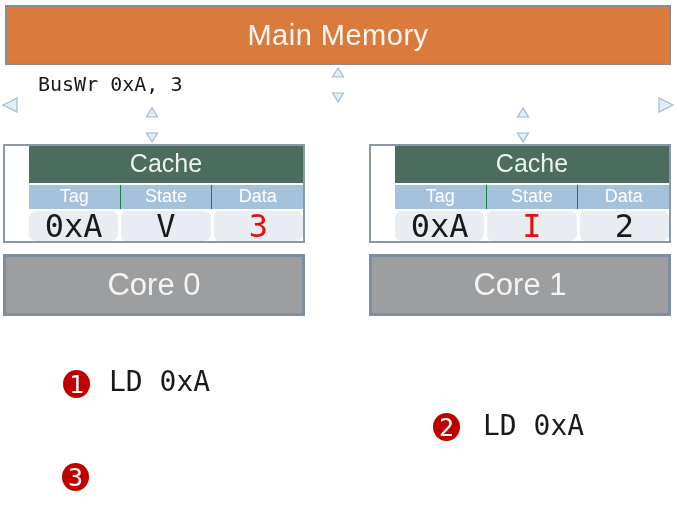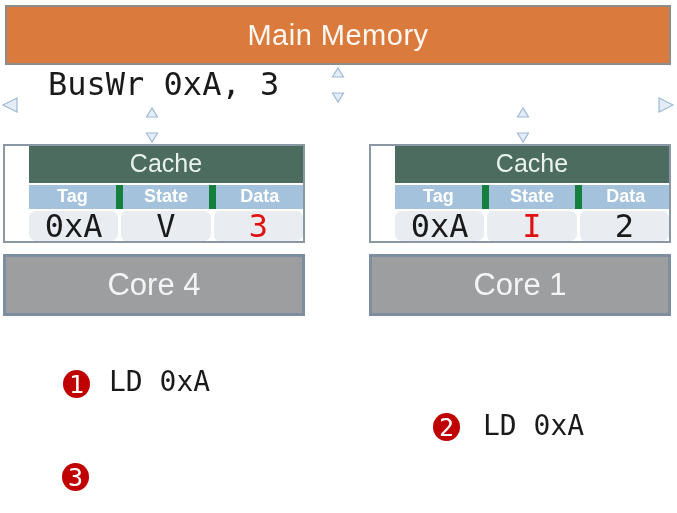--- a/index.html
+++ b/index.html
@@ -19,44 +19,44 @@
   
   .memory{
     position:absolute;left:5px;top:5px;width:666px;height:60px;
     background:var(--orange);border:2px solid var(--memory-border);
     box-sizing:border-box;display:flex;align-items:center;justify-content:center;
     color:#FDF8F2;font-size:29px;letter-spacing:0.5px;
   }
 
   
   .bus-label{
-    position:absolute;left:48px;top:68px;font-size:32px;line-height:32px;
+    position:absolute;left:38px;top:68px;font-size:20px;line-height:32px;
     color:var(--text-black);white-space:pre;
   }
 
   
   .overlay{position:absolute;left:0;top:0;pointer-events:none;}
   .ah{fill:var(--arrow-fill);stroke:var(--arrow-blue);stroke-width:1.2;stroke-linejoin:miter;}
 
   
   .cache{
     position:absolute;top:144px;width:302px;height:99px;box-sizing:border-box;
     border:2px solid var(--table-border);background:#fff;
     display:flex;flex-direction:column;padding-left:24px;
   }
   .cache-title{
     height:37px;background:var(--green);border-bottom:2px solid #fff;
     color:#E9F2EC;font-size:25px;line-height:35px;text-align:center;
   }
   .cache-cols{display:flex;height:24px;border-bottom:2px solid #fff;}
   .cache-cols .cc{
-    flex:1;background:var(--header-blue);color:#fff;font-weight:bold;
+    flex:1;background:var(--header-blue);color:#fff;font-weight:normal;
     font-size:18px;line-height:23px;text-align:center;
   }
-  .cache-cols .cc + .cc{border-left:7px solid #15803d;}
+  .cache-cols .cc + .cc{border-left:1px solid #15803d;}
   .cache-row{display:flex;flex:1;}
   .cache-row .cv{
     flex:1;background:var(--row-bg);color:var(--text-black);
     font-size:32px;line-height:30px;text-align:center;border-radius:7px;
   }
   .cache-row .cv + .cv{border-left:3px solid #fff;}
   .cv.red{color:var(--value-red);}
   .cache.left{left:3px;} .cache.right{left:369px;}
 
   
@@ -144,21 +144,21 @@
       <div class="cc">Data</div>
     </div>
     <div class="cache-row">
       <div class="cv mono">0xA</div>
       <div class="cv mono red">I</div>
       <div class="cv mono">2</div>
     </div>
   </div>
 
   <div class="core left">
-    <span>Core 4</span>
+    <span>Core 0</span>
   </div>
   <div class="core right">
     <span>Core 1</span>
   </div>
 
   <div class="badge mono" style="left:63px;top:370px;">
     <span>1</span>
   </div>
   <div class="step-text mono" style="left:109px;top:366px;">LD 0xA</div>
 

